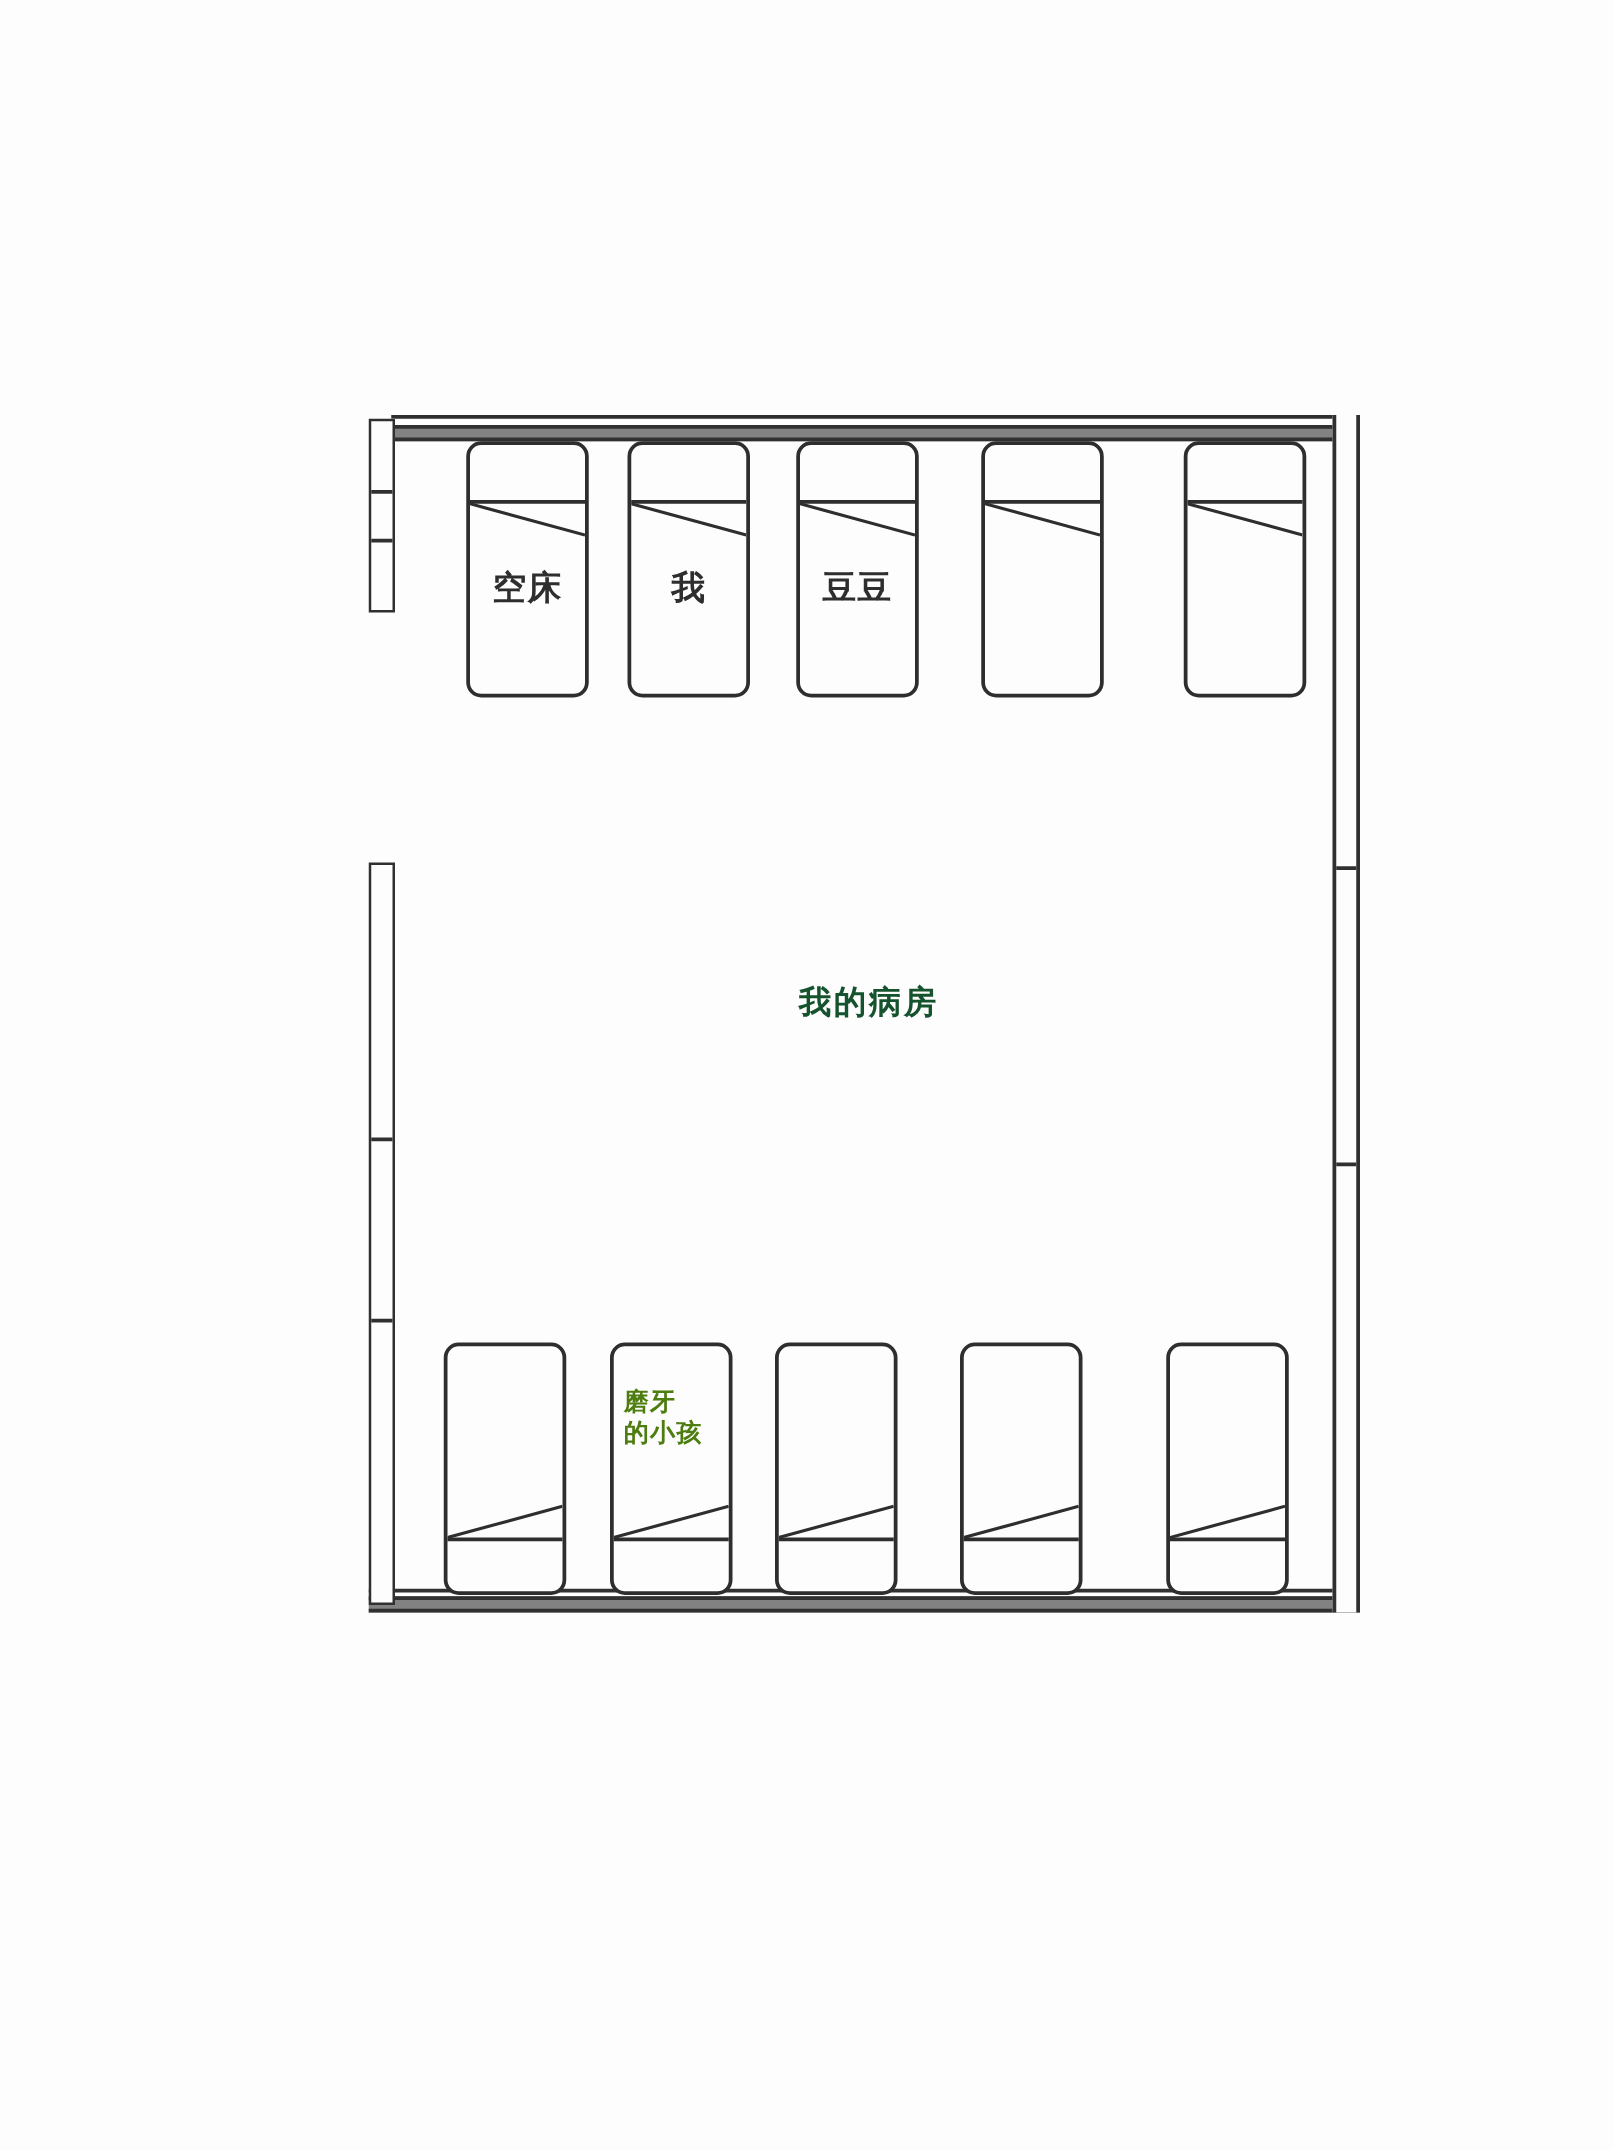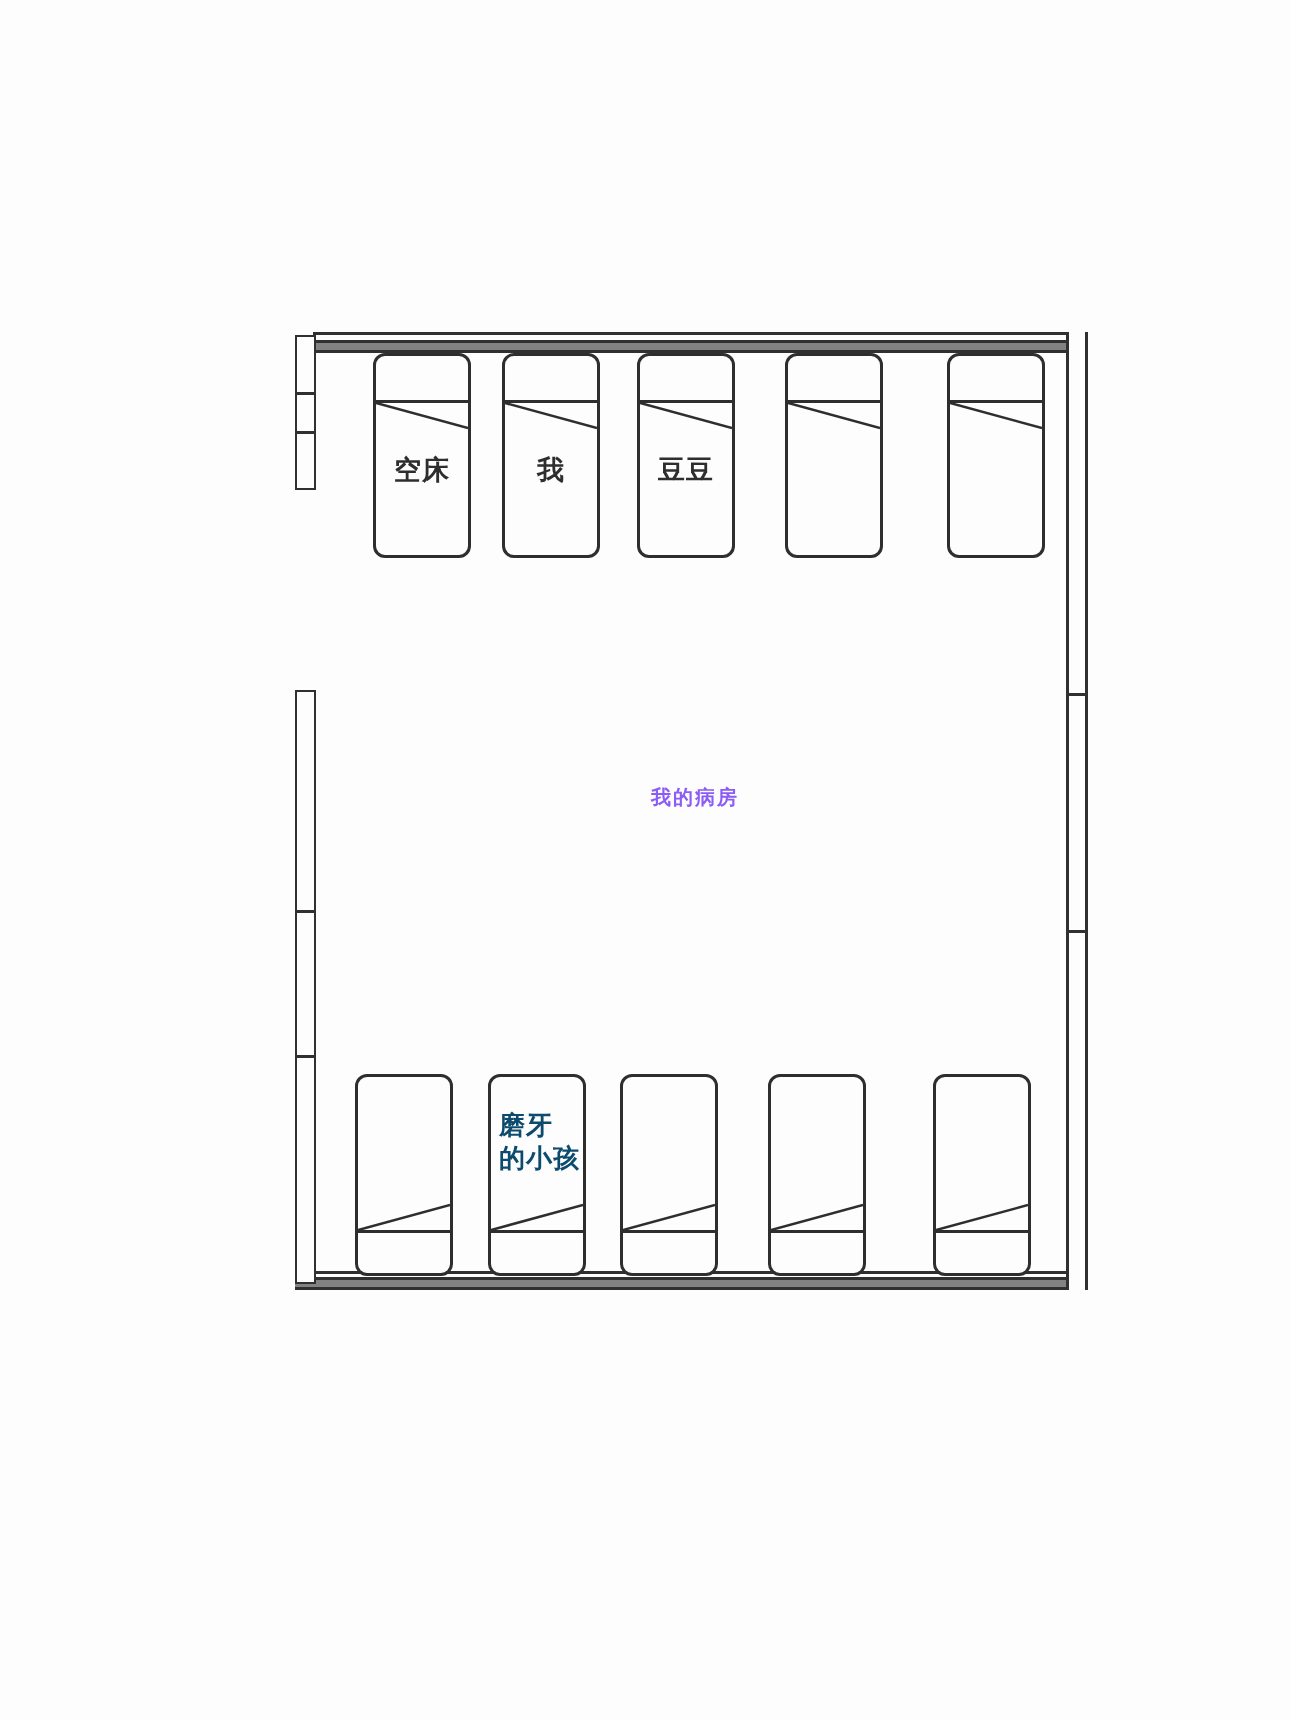--- a/index.html
+++ b/index.html
@@ -29,26 +29,26 @@
        border:3px solid #2e2e2e;border-radius:12px;}
   .bed-top{top:353px;height:205px;}
   .bed-bottom{top:1074px;height:202px;}
   .bed .pillow-line{position:absolute;left:0;right:0;height:3px;background:#2e2e2e;}
   .bed-top .pillow-line{top:44px;}
   .bed-bottom .pillow-line{top:153px;}
   .bed svg.fold{position:absolute;left:0;top:0;width:100%;height:100%;}
   .bed .bed-label{position:absolute;left:0;right:0;top:96px;text-align:center;
        font-size:27px;font-weight:600;color:#2e2e2e;letter-spacing:1px;}
   .bed .bed-label-two-line{position:absolute;left:8px;top:32px;text-align:left;
-       font-size:26px;font-weight:600;color:#0c4a6e;line-height:1.25;letter-spacing:1px;}
+       font-size:20px;font-weight:600;color:#4d7c0f;line-height:1.25;letter-spacing:1px;}
   .bed .bed-label-two-line span{display:block;}
 
   
   .room-title{position:absolute;left:545px;top:784px;width:300px;text-align:center;
-       font-size:20px;font-weight:600;color:#8b5cf6;letter-spacing:2px;}
+       font-size:26px;font-weight:600;color:#14532d;letter-spacing:2px;}
 </style>
 </head>
 <body>
 
 <div class="plan">
 
   <div class="hwall-thin" style="left:313px;top:332px;width:775px;"></div>
   <div class="hwall-band" style="left:313px;top:340px;width:775px;"></div>
 
   <div class="hwall-thin" style="left:295px;top:1271px;width:793px;"></div>

